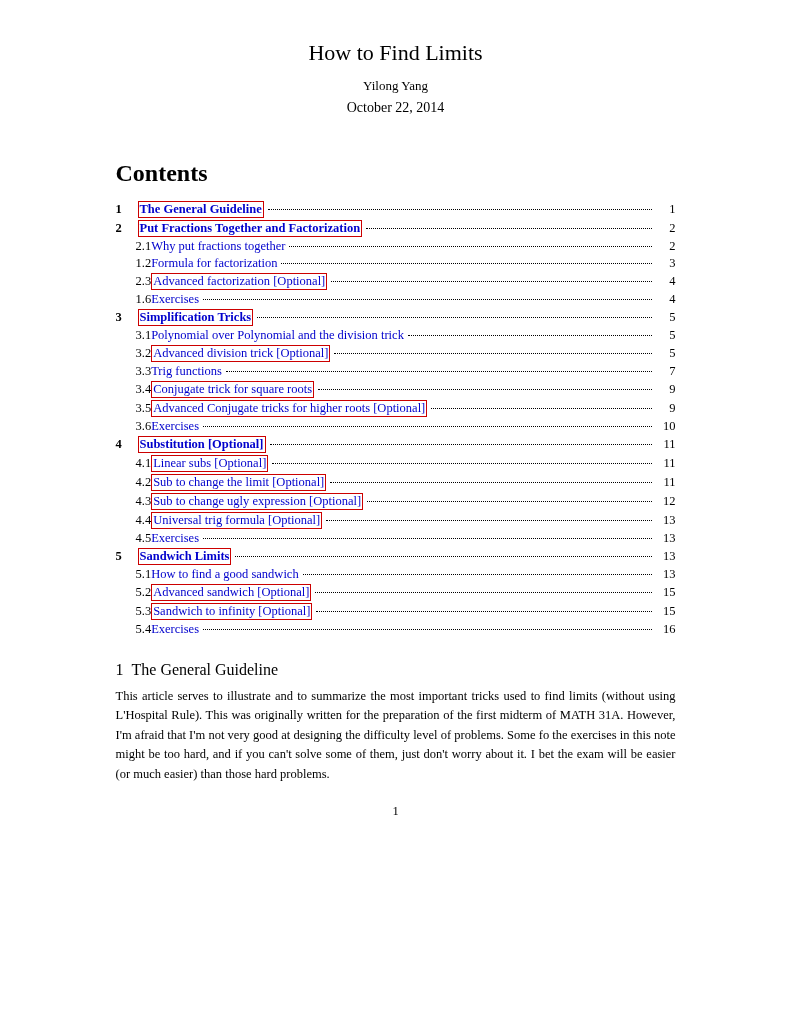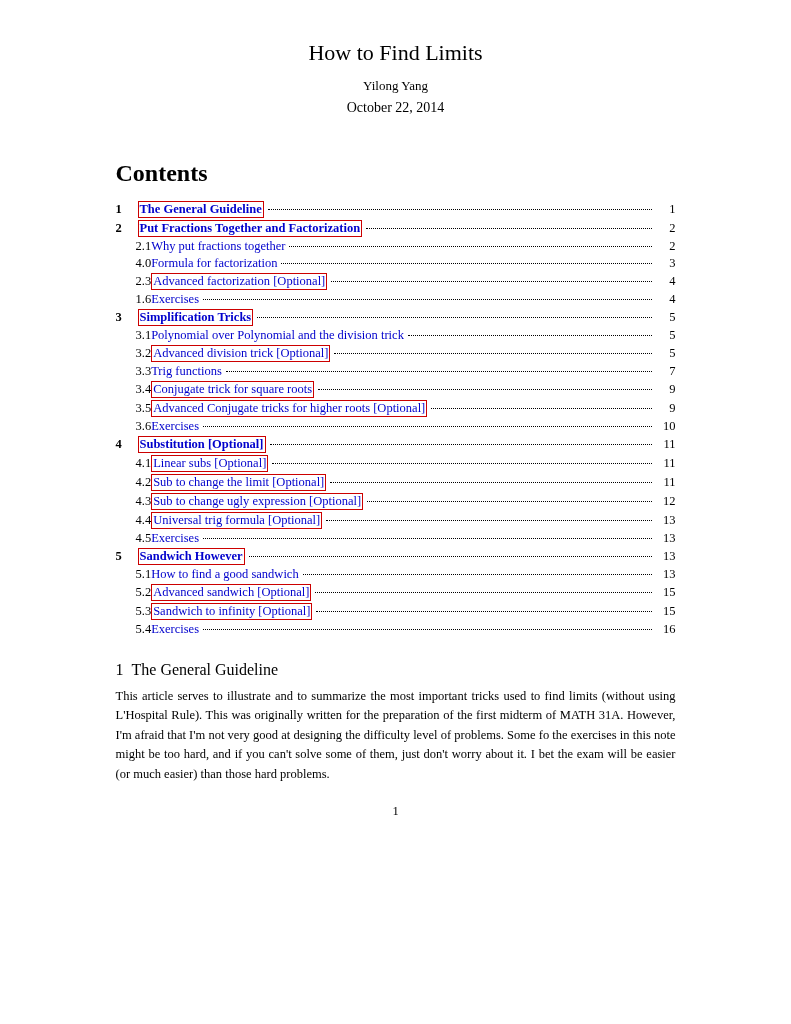--- a/index.html
+++ b/index.html
@@ -143,21 +143,21 @@
         <div class="toc-entry">
           <div class="toc-left">
             <span class="toc-sub-num">2.1</span>
             <a href="#" class="toc-link">Why put fractions together</a>
             <span class="toc-dots"></span>
           </div>
           <span class="toc-page">2</span>
         </div>
         <div class="toc-entry">
           <div class="toc-left">
-            <span class="toc-sub-num">4.0</span>
+            <span class="toc-sub-num">1.2</span>
             <a href="#" class="toc-link">Formula for factorization</a>
             <span class="toc-dots"></span>
           </div>
           <span class="toc-page">3</span>
         </div>
         <div class="toc-entry">
           <div class="toc-left">
             <span class="toc-sub-num">2.3</span>
             <a href="#" class="toc-link-boxed">Advanced factorization [Optional]</a>
             <span class="toc-dots"></span>
@@ -272,21 +272,21 @@
           <div class="toc-left">
             <span class="toc-sub-num">4.5</span>
             <a href="#" class="toc-link">Exercises</a>
             <span class="toc-dots"></span>
           </div>
           <span class="toc-page">13</span>
         </div>
         <div class="toc-entry toc-section-row">
           <div class="toc-left">
             <span class="toc-num">5</span>
-            <a href="#" class="toc-link-boxed toc-section-label">Sandwich However</a>
+            <a href="#" class="toc-link-boxed toc-section-label">Sandwich Limits</a>
             <span class="toc-dots"></span>
           </div>
           <span class="toc-page">13</span>
         </div>
         <div class="toc-entry">
           <div class="toc-left">
             <span class="toc-sub-num">5.1</span>
             <a href="#" class="toc-link">How to find a good sandwich</a>
             <span class="toc-dots"></span>
           </div>

